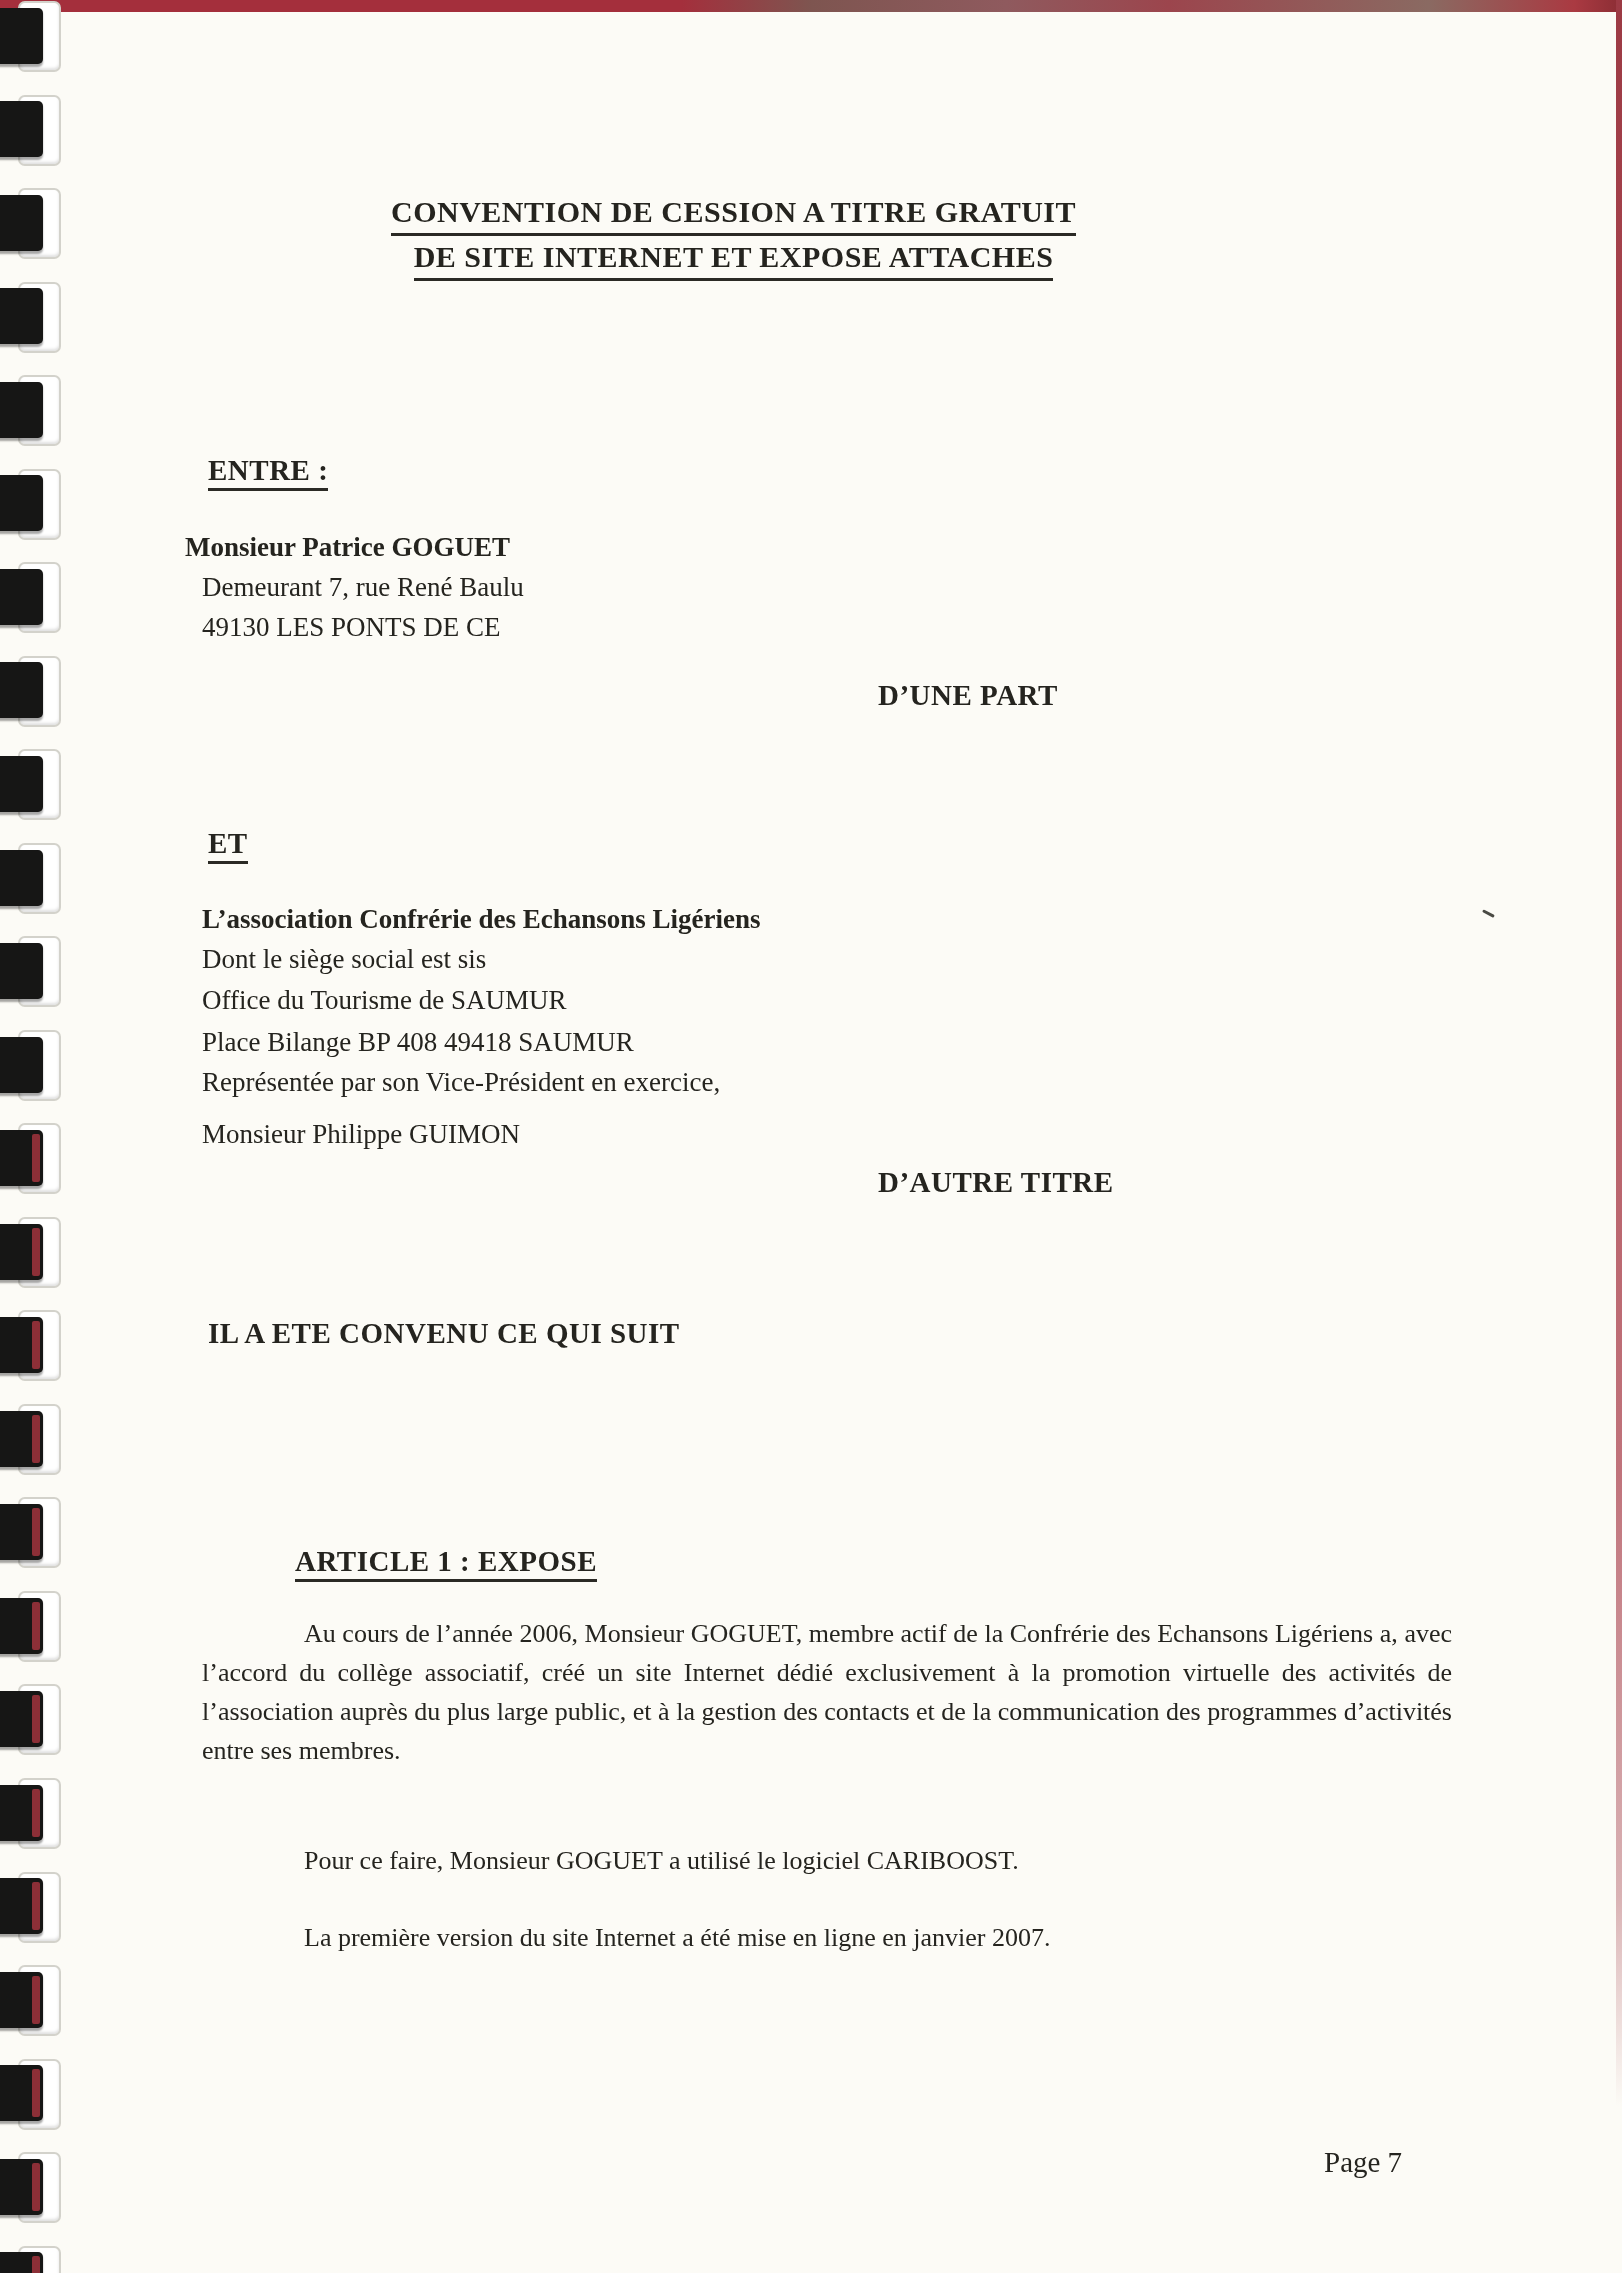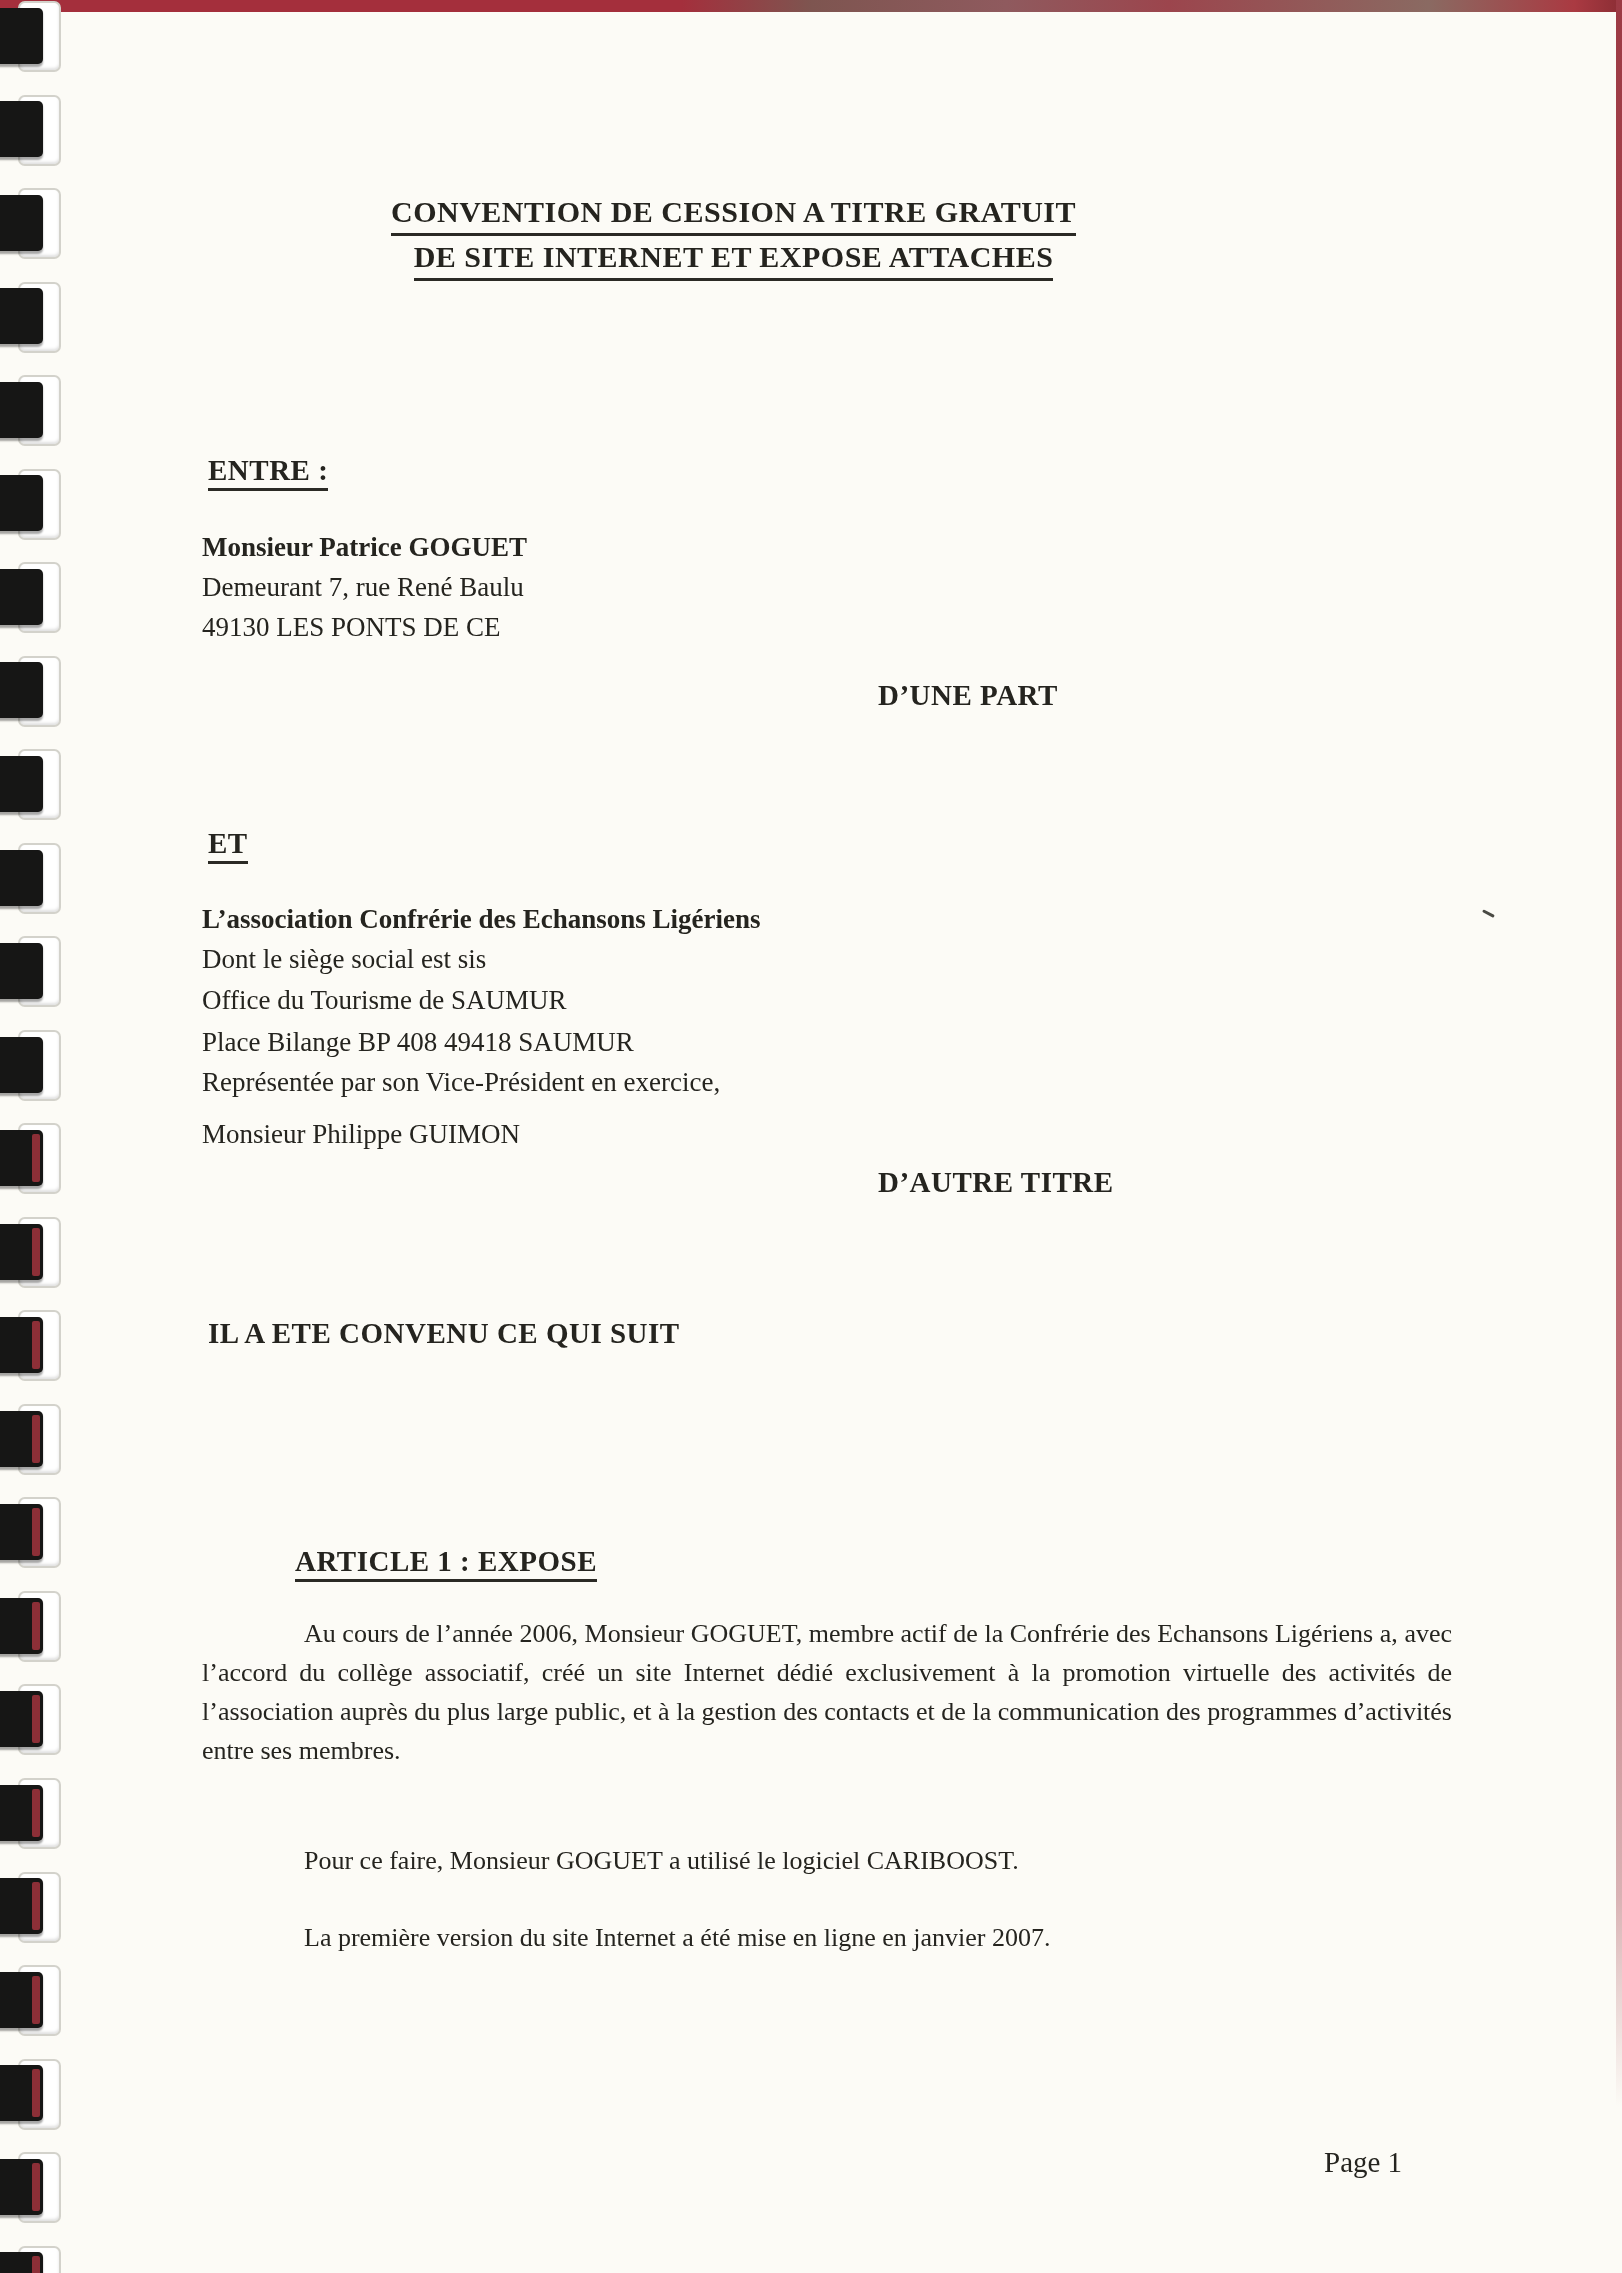--- a/index.html
+++ b/index.html
@@ -147,21 +147,21 @@
 
   <div class="abs title">
     <span class="line">CONVENTION DE CESSION A TITRE GRATUIT</span><br>
     <span class="line">DE SITE INTERNET ET EXPOSE ATTACHES</span>
   </div>
 
   <div class="abs h-side" style="left:208px;top:454px;">
     <span class="u">ENTRE :</span>
   </div>
 
-  <div class="abs body-line b" style="left:202px;top:527px;">Monsieur Patrice GOGUET</div>
+  <div class="abs body-line b" style="left:185px;top:527px;">Monsieur Patrice GOGUET</div>
   <div class="abs body-line" style="left:202px;top:567px;">Demeurant 7, rue René Baulu</div>
   <div class="abs body-line" style="left:202px;top:607px;">49130 LES PONTS DE CE</div>
 
   <div class="abs h-side" style="left:878px;top:679px;">D’UNE PART</div>
 
   <div class="abs h-side" style="left:208px;top:827px;">
     <span class="u">ET</span>
   </div>
 
   <div class="abs body-line b" style="left:202px;top:899px;">L’association Confrérie des Echansons Ligériens</div>
@@ -180,16 +180,16 @@
   </div>
 
   <div class="abs para indent" style="top:1614px;">Au cours de l’année 2006, Monsieur GOGUET, membre actif de la Confrérie des Echansons Ligériens a, avec l’accord du collège associatif, créé un site Internet dédié exclusivement à la promotion virtuelle des activités de l’association auprès du plus large public, et à la gestion des contacts et de la communication des programmes d’activités entre ses membres.</div>
 
   <div class="abs para indent" style="top:1841px;">Pour ce faire, Monsieur GOGUET a utilisé le logiciel CARIBOOST.</div>
 
   <div class="abs para indent" style="top:1918px;">La première version du site Internet a été mise en ligne en janvier 2007.</div>
 
   <div class="artifact"></div>
 
-  <div class="abs pagenum" style="left:1324px;top:2146px;">Page 1</div>
+  <div class="abs pagenum" style="left:1324px;top:2146px;">Page 7</div>
 
 </div>
 
 
 </body></html>

